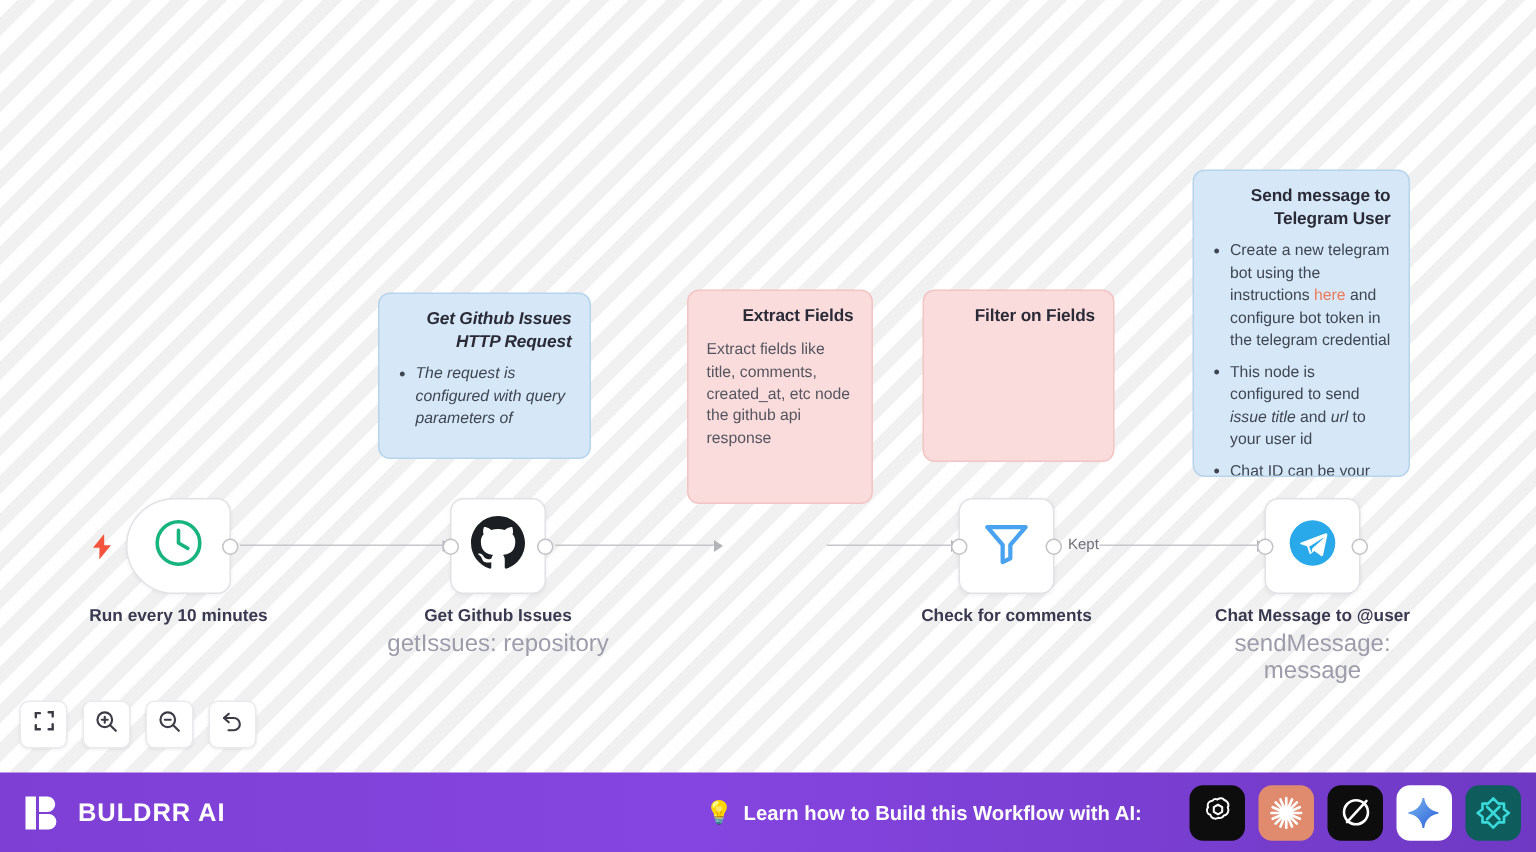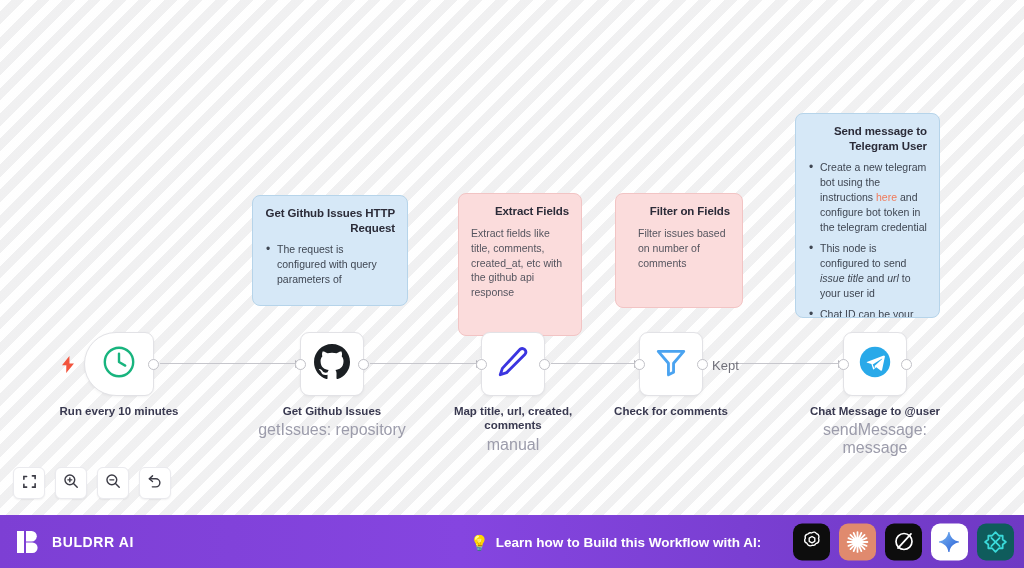--- a/index.html
+++ b/index.html
@@ -45,38 +45,38 @@
     position: relative; padding-left: 12px; margin-bottom: 6px;
   }
   .note li:before {
     content: "\2022"; position: absolute; left: 1px; top: -1px;
     font-size: 12px; color: #3f4652;
   }
   .note li:last-child { margin-bottom: 0; }
   .note em { font-style: italic; }
   .note .lnk { color: #f07a5a; }
 
-  #note-http   { left: 252px; top: 195px; width: 156px; height: 111px; }
+  #note-http   { left: 252px; top: 195px; width: 142px; height: 111px; font-style: italic; }
   #note-extract{ left: 458px; top: 193px; width: 124px; height: 143px; }
   #note-filter { left: 615px; top: 193px; width: 128px; height: 115px; padding-left: 22px; }
   #note-telegram{left: 795px; top: 113px; width: 145px; height: 205px; }
 
   
   .edge {
     position: absolute; height: 1px; background: #c6c6cc;
   }
   .edge:after {
     content: ""; position: absolute; right: -1px; top: -3.5px;
     width: 0; height: 0;
     border-top: 4px solid transparent;
     border-bottom: 4px solid transparent;
     border-left: 6px solid #b3b3ba;
   }
   .edge-label {
-    position: absolute; font-size: 13px; color: #70707a;
+    position: absolute; font-size: 10px; color: #70707a;
     background: transparent; padding: 0 2px;
   }
 
   
   .node { position: absolute; }
   .node-box {
     width: 64px; height: 64px;
     background: #ffffff;
     border: 1px solid #e2e2e6;
     border-radius: 9px;
@@ -134,21 +134,21 @@
     position: absolute; left: 0; top: 515px;
     width: 1024px; height: 53px;
     background: linear-gradient(90deg, #7d3fd4 0%, #8545e0 45%, #6f39c4 100%);
     display: flex; align-items: center;
   }
   .brand { display: flex; align-items: center; gap: 10px; margin-left: 16px; }
   .brand-mark {
     width: 26px; height: 26px; position: relative;
   }
   .brand-name {
-    color: #ffffff; font-size: 14px; font-weight: bold; letter-spacing: 0.6px;
+    color: #ffffff; font-size: 17px; font-weight: bold; letter-spacing: 0.6px;
   }
   .footer-center {
     position: absolute; left: 470px; top: 50%; transform: translateY(-50%);
     display: flex; align-items: center; gap: 7px;
   }
   .footer-center .bulb { font-size: 15px; line-height: 1; }
   .footer-text { color: #ffffff; font-size: 13.5px; font-weight: bold; }
   .ai-icons {
     position: absolute; right: 10px; top: 50%; transform: translateY(-50%);
     display: flex; align-items: center; gap: 9px;
@@ -174,26 +174,25 @@
 
     <div class="note note-blue" id="note-http">
       <h3>Get Github Issues HTTP Request</h3>
       <ul>
         <li>The request is configured with query parameters of</li>
       </ul>
     </div>
 
     <div class="note note-pink" id="note-extract">
       <h3>Extract Fields</h3>
-      <p>Extract fields like title, comments, created_at, etc with the github api response</p>
+      <p>Extract fields like title, comments, created_at, etc node the github api response</p>
     </div>
 
     <div class="note note-pink" id="note-filter">
       <h3>Filter on Fields</h3>
-      <p>Filter issues based on number of comments</p>
     </div>
 
     <div class="note note-blue" id="note-telegram">
       <h3>Send message to Telegram User</h3>
       <ul id="telegram-bullets">
           <li><span>Create a new telegram bot using the instructions </span><span class="lnk">here</span><span> and configure bot token in the telegram credential</span></li>
           <li><span>This node is configured to send </span><em>issue title</em><span> and </span><em>url</em><span> to your user id</span></li>
           <li><span>Chat ID can be your username or your username ID</span></li>
         </ul>
     </div>
@@ -223,33 +222,20 @@
           <svg width="36" height="36" viewBox="0 0 16 16">
               <path fill="#1b1f23" d="M8 0C3.58 0 0 3.58 0 8c0 3.54 2.29 6.53 5.47 7.59.4.07.55-.17.55-.38 0-.19-.01-.82-.01-1.49-2.01.37-2.53-.49-2.69-.94-.09-.23-.48-.94-.82-1.13-.28-.15-.68-.52-.01-.53.63-.01 1.08.58 1.23.82.72 1.21 1.87.87 2.33.66.07-.52.28-.87.51-1.07-1.78-.2-3.64-.89-3.64-3.95 0-.87.31-1.59.82-2.15-.08-.2-.36-1.02.08-2.12 0 0 .67-.21 2.2.82a7.4 7.4 0 0 1 2-.27c.68 0 1.36.09 2 .27 1.53-1.04 2.2-.82 2.2-.82.44 1.1.16 1.92.08 2.12.51.56.82 1.27.82 2.15 0 3.07-1.87 3.75-3.65 3.95.29.25.54.73.54 1.48 0 1.07-.01 1.93-.01 2.2 0 .21.15.46.55.38A8.01 8.01 0 0 0 16 8c0-4.42-3.58-8-8-8"></path>
             </svg>
         </span>
         <span class="port port-out"></span>
       </div>
       <div class="node-label">Get Github Issues</div>
       <div class="node-sub" style="top:89px;">getIssues: repository</div>
     </div>
 
-    <div class="node" id="node-map">
-      <div class="node-box">
-        <span class="port port-in"></span>
-        <span>
-          <svg width="34" height="34" viewBox="0 0 24 24" fill="none" stroke="#3b35e0" stroke-width="2" stroke-linecap="round" stroke-linejoin="round">
-            <path d="M17 3a2.5 2.5 0 0 1 3.5 3.5L7.5 19.5 3 21l1.5-4.5z"></path>
-          </svg>
-        </span>
-        <span class="port port-out"></span>
-      </div>
-      <div class="node-label">Map title, url, created, comments</div>
-      <div class="node-sub" style="top:104px;">manual</div>
-    </div>
 
     <div class="node" id="node-filter">
       <div class="node-box">
         <span class="port port-in"></span>
         <span>
           <svg width="34" height="34" viewBox="0 0 24 24" fill="none" stroke="#4aa3f0" stroke-width="2" stroke-linecap="round" stroke-linejoin="round">
             <path d="M3 4.5h18l-7.2 8.4v6.3l-3.6 1.8v-8.1z"></path>
           </svg>
         </span>
         <span class="port port-out"></span>

